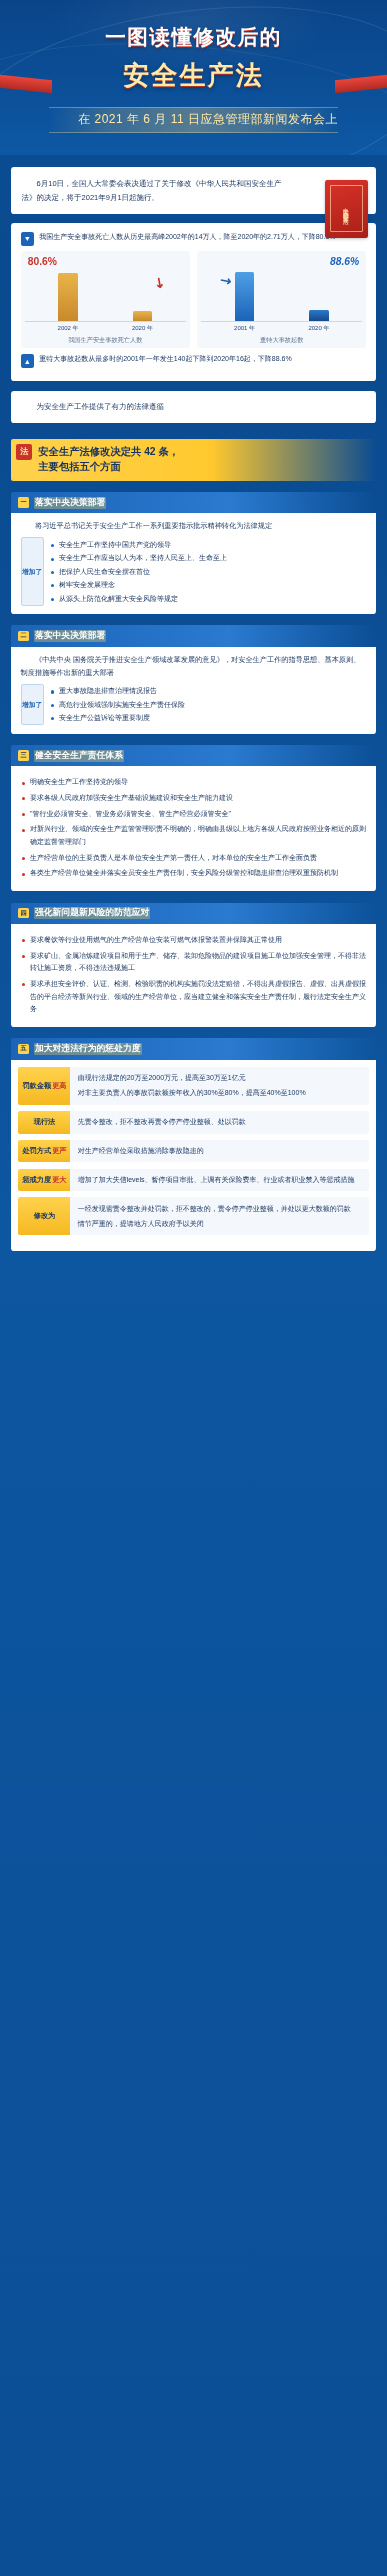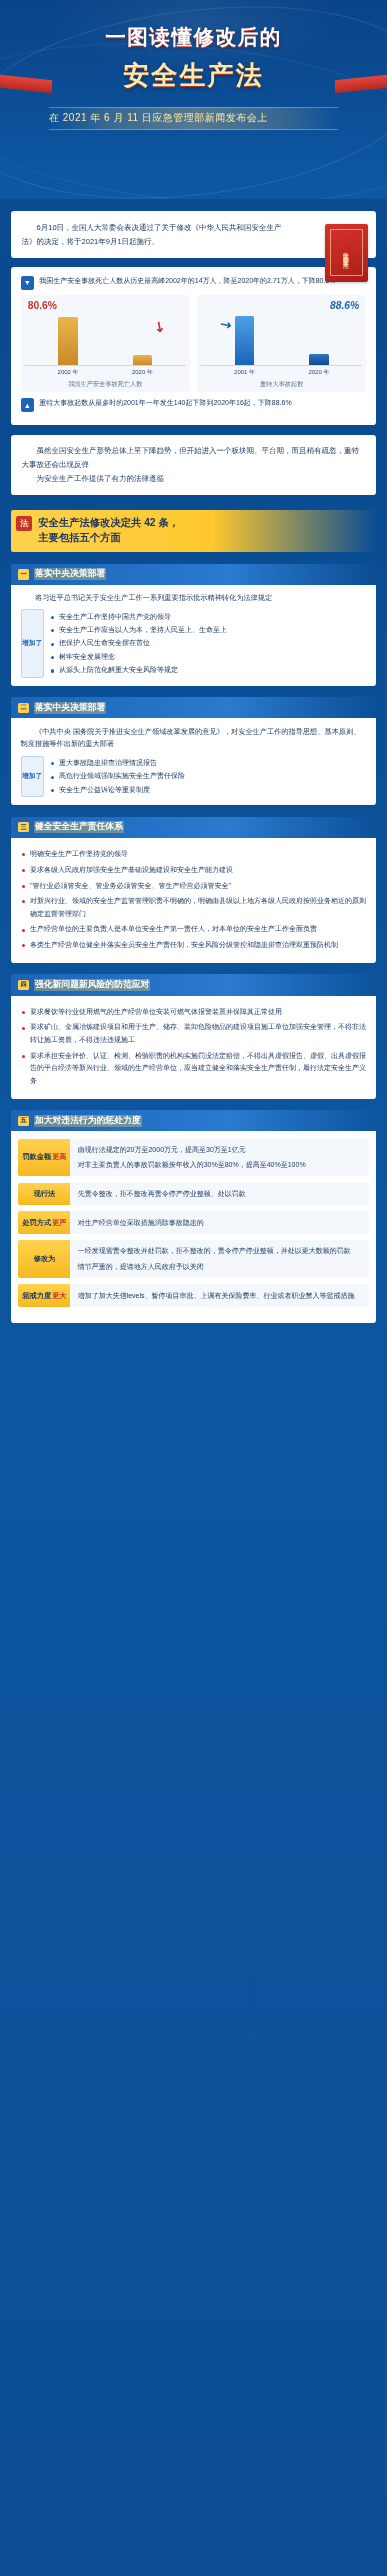--- a/index.html
+++ b/index.html
@@ -13,21 +13,21 @@
     width: 387px;
     min-height: 3061px;
     background: linear-gradient(180deg, #0b4f96 0%, #0a4a8f 10%, #0d56a0 40%, #0c519a 70%, #0a4a8f 100%);
     position: relative;
     padding-bottom: 20.6px;
   }
 
   
   .hero {
     position: relative;
-    height: 199px;
+    height: 155px;
     background: linear-gradient(180deg, #0a4488 0%, #0d58a4 100%);
     overflow: hidden;
   }
   .hero .ribbonbar {
     position: absolute; left: 0; top: 0; width: 100%; height: 155px;
     background:
       radial-gradient(ellipse 206px 72px at 50% 20.6px, rgba(255,255,255,0.07), transparent 70%);
   }
   .hero .swoosh {
     position: absolute;
@@ -62,22 +62,22 @@
     font-size: 26px;
     font-weight: bold;
     color: #ffe9a8;
     letter-spacing: 2.1px;
     text-shadow: 0 1px 0 #b0331f, 0 2.1px 4.1px rgba(0,0,0,.4);
   }
   .hero-sub {
     position: relative;
     margin: 13.4px auto 0;
     width: 289px;
-    text-align: left;
-    font-size: 10px;
+    text-align: right;
+    font-size: 12px;
     color: #ffe9a8;
     letter-spacing: 0.5px;
     padding: 3.6px 0;
     background: linear-gradient(90deg, rgba(255,255,255,0) 0%, rgba(255,214,120,.18) 20%, rgba(255,214,120,.30) 50%, rgba(255,214,120,.18) 80%, rgba(255,255,255,0) 100%);
     border-top: 0.5px solid rgba(255,225,150,.35);
     border-bottom: 0.5px solid rgba(255,225,150,.35);
   }
   .hero .ribbon-left, .hero .ribbon-right {
     position: absolute; top: 77px; width: 62px; height: 13.4px;
     background: linear-gradient(180deg,#e8453c,#b42a22);
@@ -308,21 +308,20 @@
       </div>
     </div>
 
     <div class="stat-row" style="margin-top:5.2px">
       <div class="stat-icon">▲</div>
       <div class="stat-text">重特大事故起数从最多时的2001年一年发生140起下降到2020年16起，下降88.6%</div>
     </div>
   </div>
 
   <div class="card">
-    <p>虽然全国安全生产形势总体上呈下降趋势，但开始进入一个板块期、平台期，而且稍有疏忽，重特大事故还会出现反弹</p>
     <p>为安全生产工作提供了有力的法律遵循</p>
   </div>
 
   <div class="sec-head">
     <span class="badge">法</span>
     <span>安全生产法修改决定共 42 条，</span><br>
     <span>主要包括五个方面</span>
   </div>
 
   <div class="sub-head">
@@ -410,31 +409,31 @@
 
     <div class="pen-row">
       <div class="pen-label">
         <span>处罚方式</span>
         <span class="k" style="color:#c8342a;margin-left:1px">更严</span>
       </div>
       <div class="pen-body">对生产经营单位采取措施消除事故隐患的</div>
     </div>
 
     <div class="pen-row">
+      <div class="pen-label">
+        <span>惩戒力度</span>
+        <span class="k" style="color:#c8342a;margin-left:1px">更大</span>
+      </div>
+      <div class="pen-body">增加了加大失信levels、暂停项目审批、上调有关保险费率、行业或者职业禁入等惩戒措施</div>
+    </div>
+
+    <div class="pen-row">
       <div class="pen-label">修改为</div>
       <div class="pen-body">
         <div>一经发现需责令整改并处罚款，拒不整改的，责令停产停业整顿，并处以更大数额的罚款</div>
         <div style="margin-top:3.1px">情节严重的，提请地方人民政府予以关闭</div>
       </div>
     </div>
 
-    <div class="pen-row">
-      <div class="pen-label">
-        <span>惩戒力度</span>
-        <span class="k" style="color:#c8342a;margin-left:1px">更大</span>
-      </div>
-      <div class="pen-body">增加了加大失信levels、暂停项目审批、上调有关保险费率、行业或者职业禁入等惩戒措施</div>
-    </div>
-
   </div>
 
 </div>
 
 
 </body></html>

